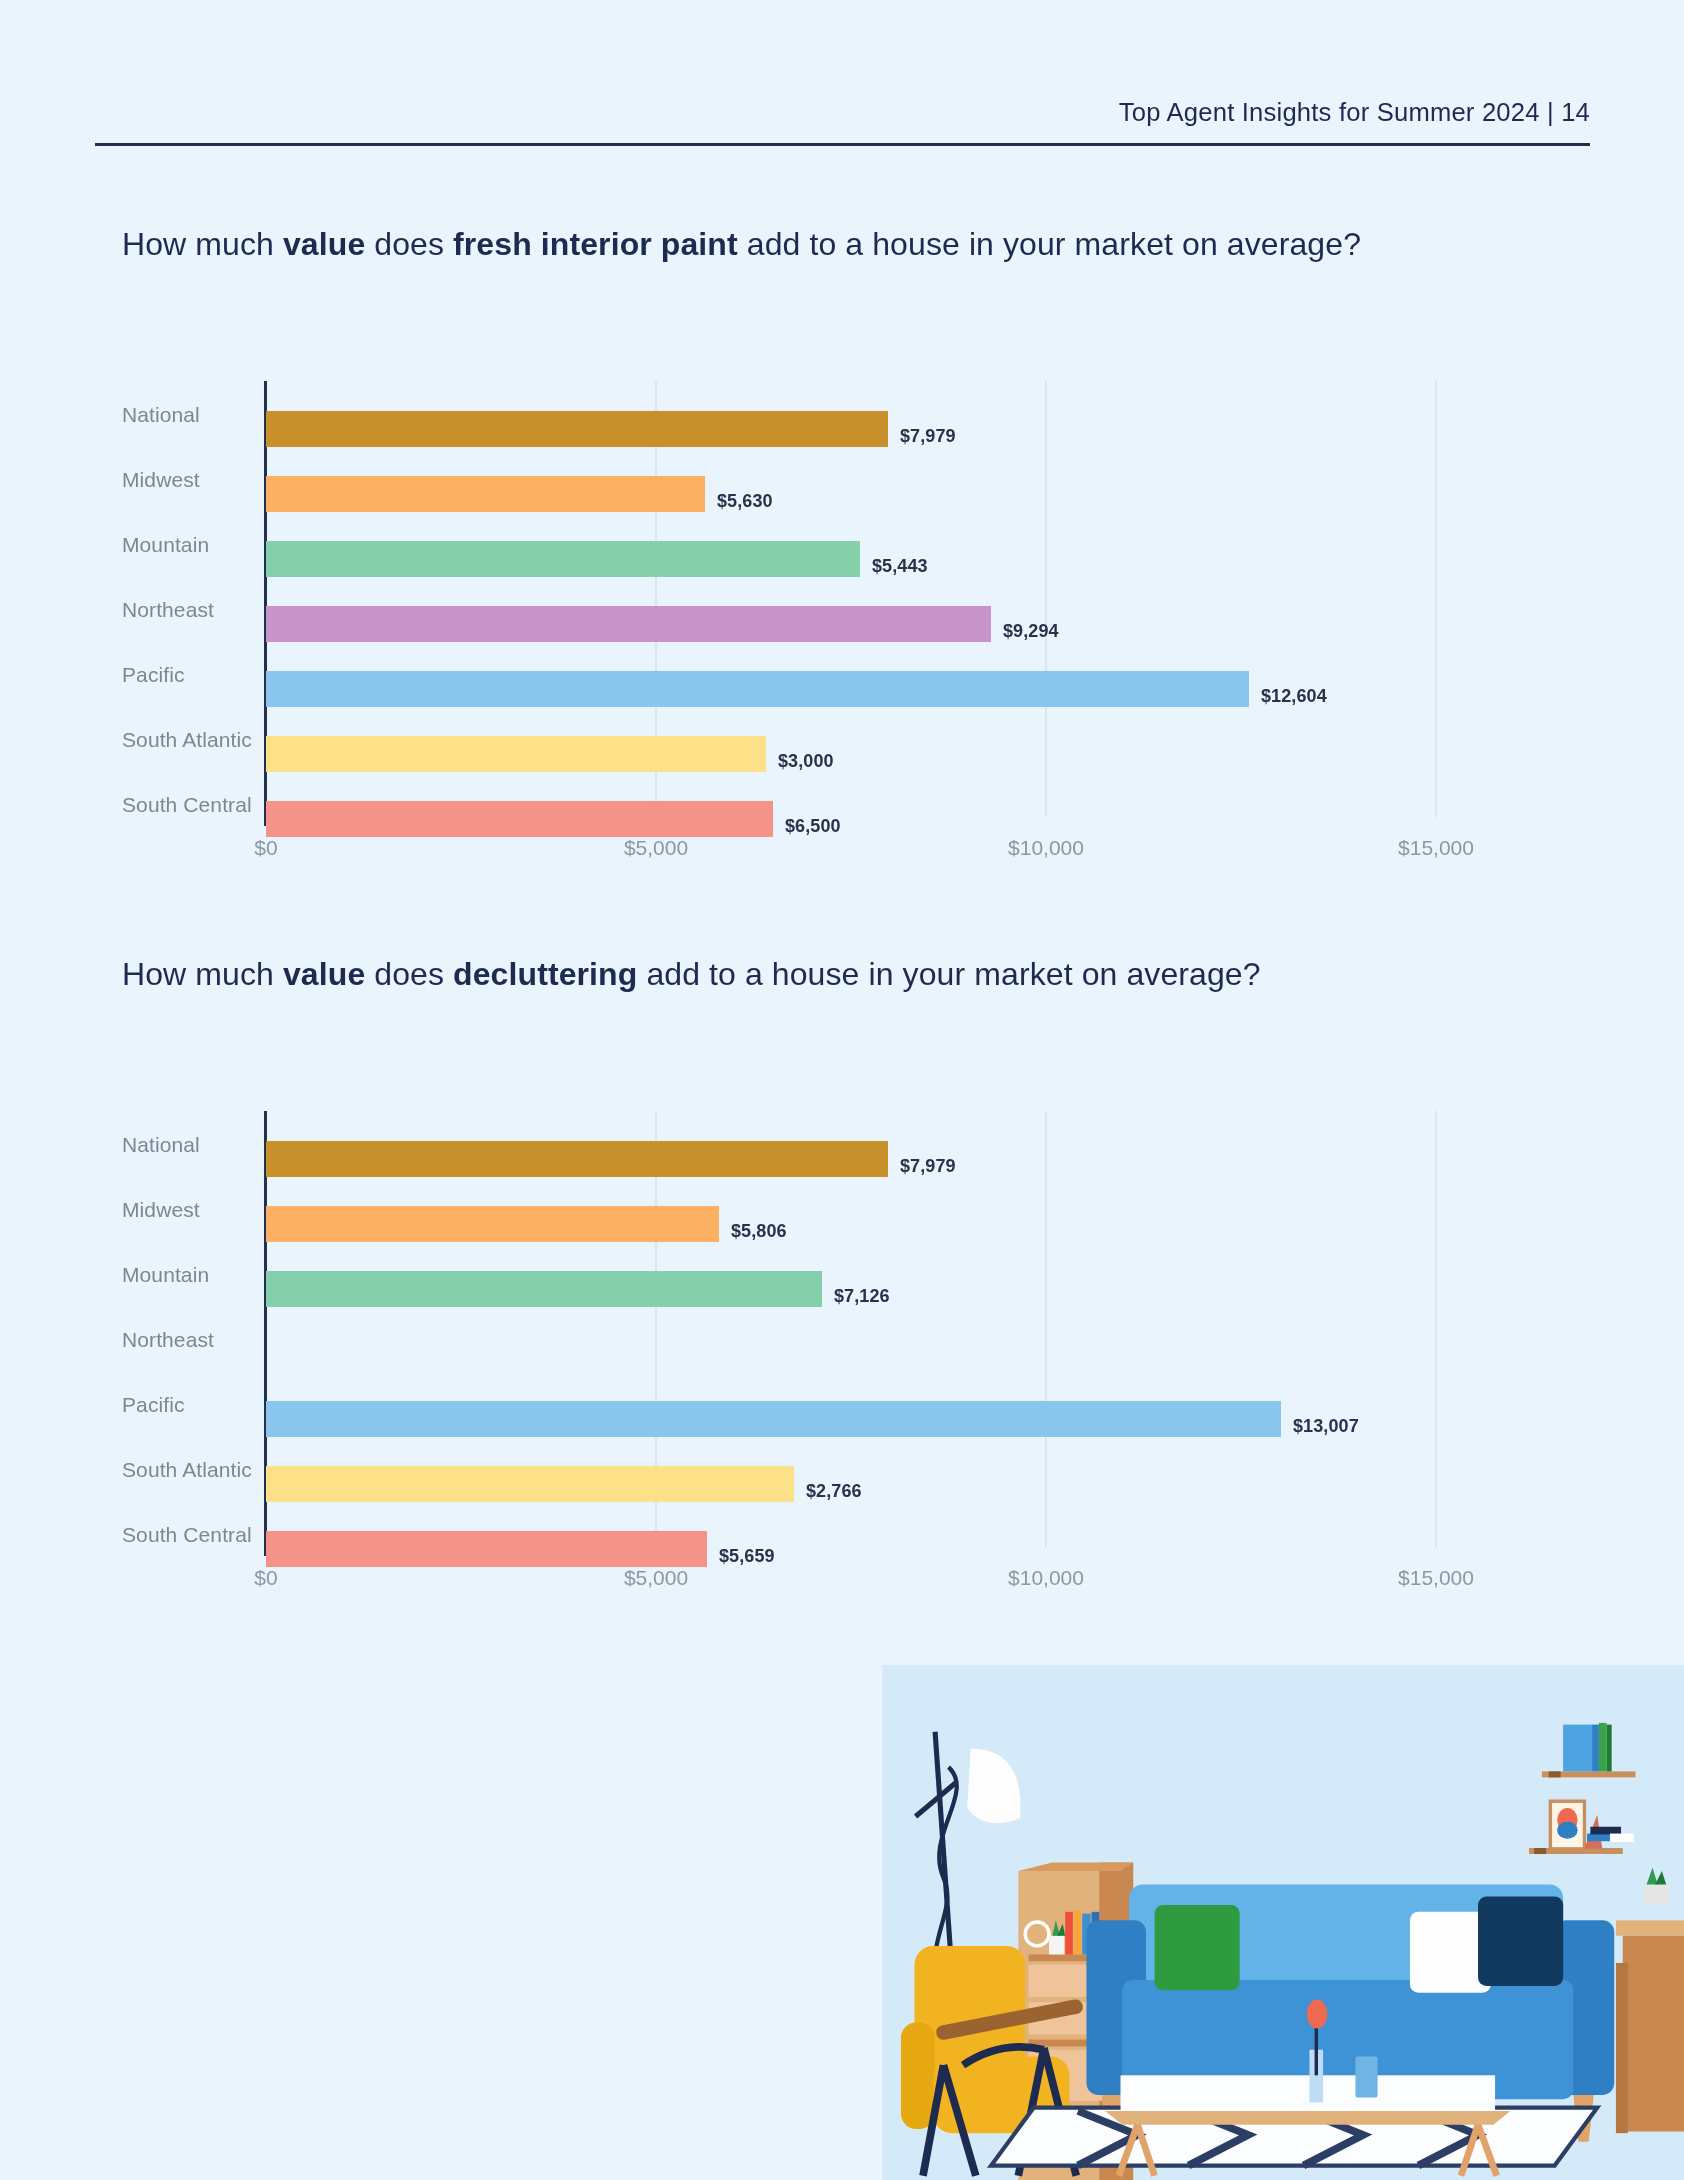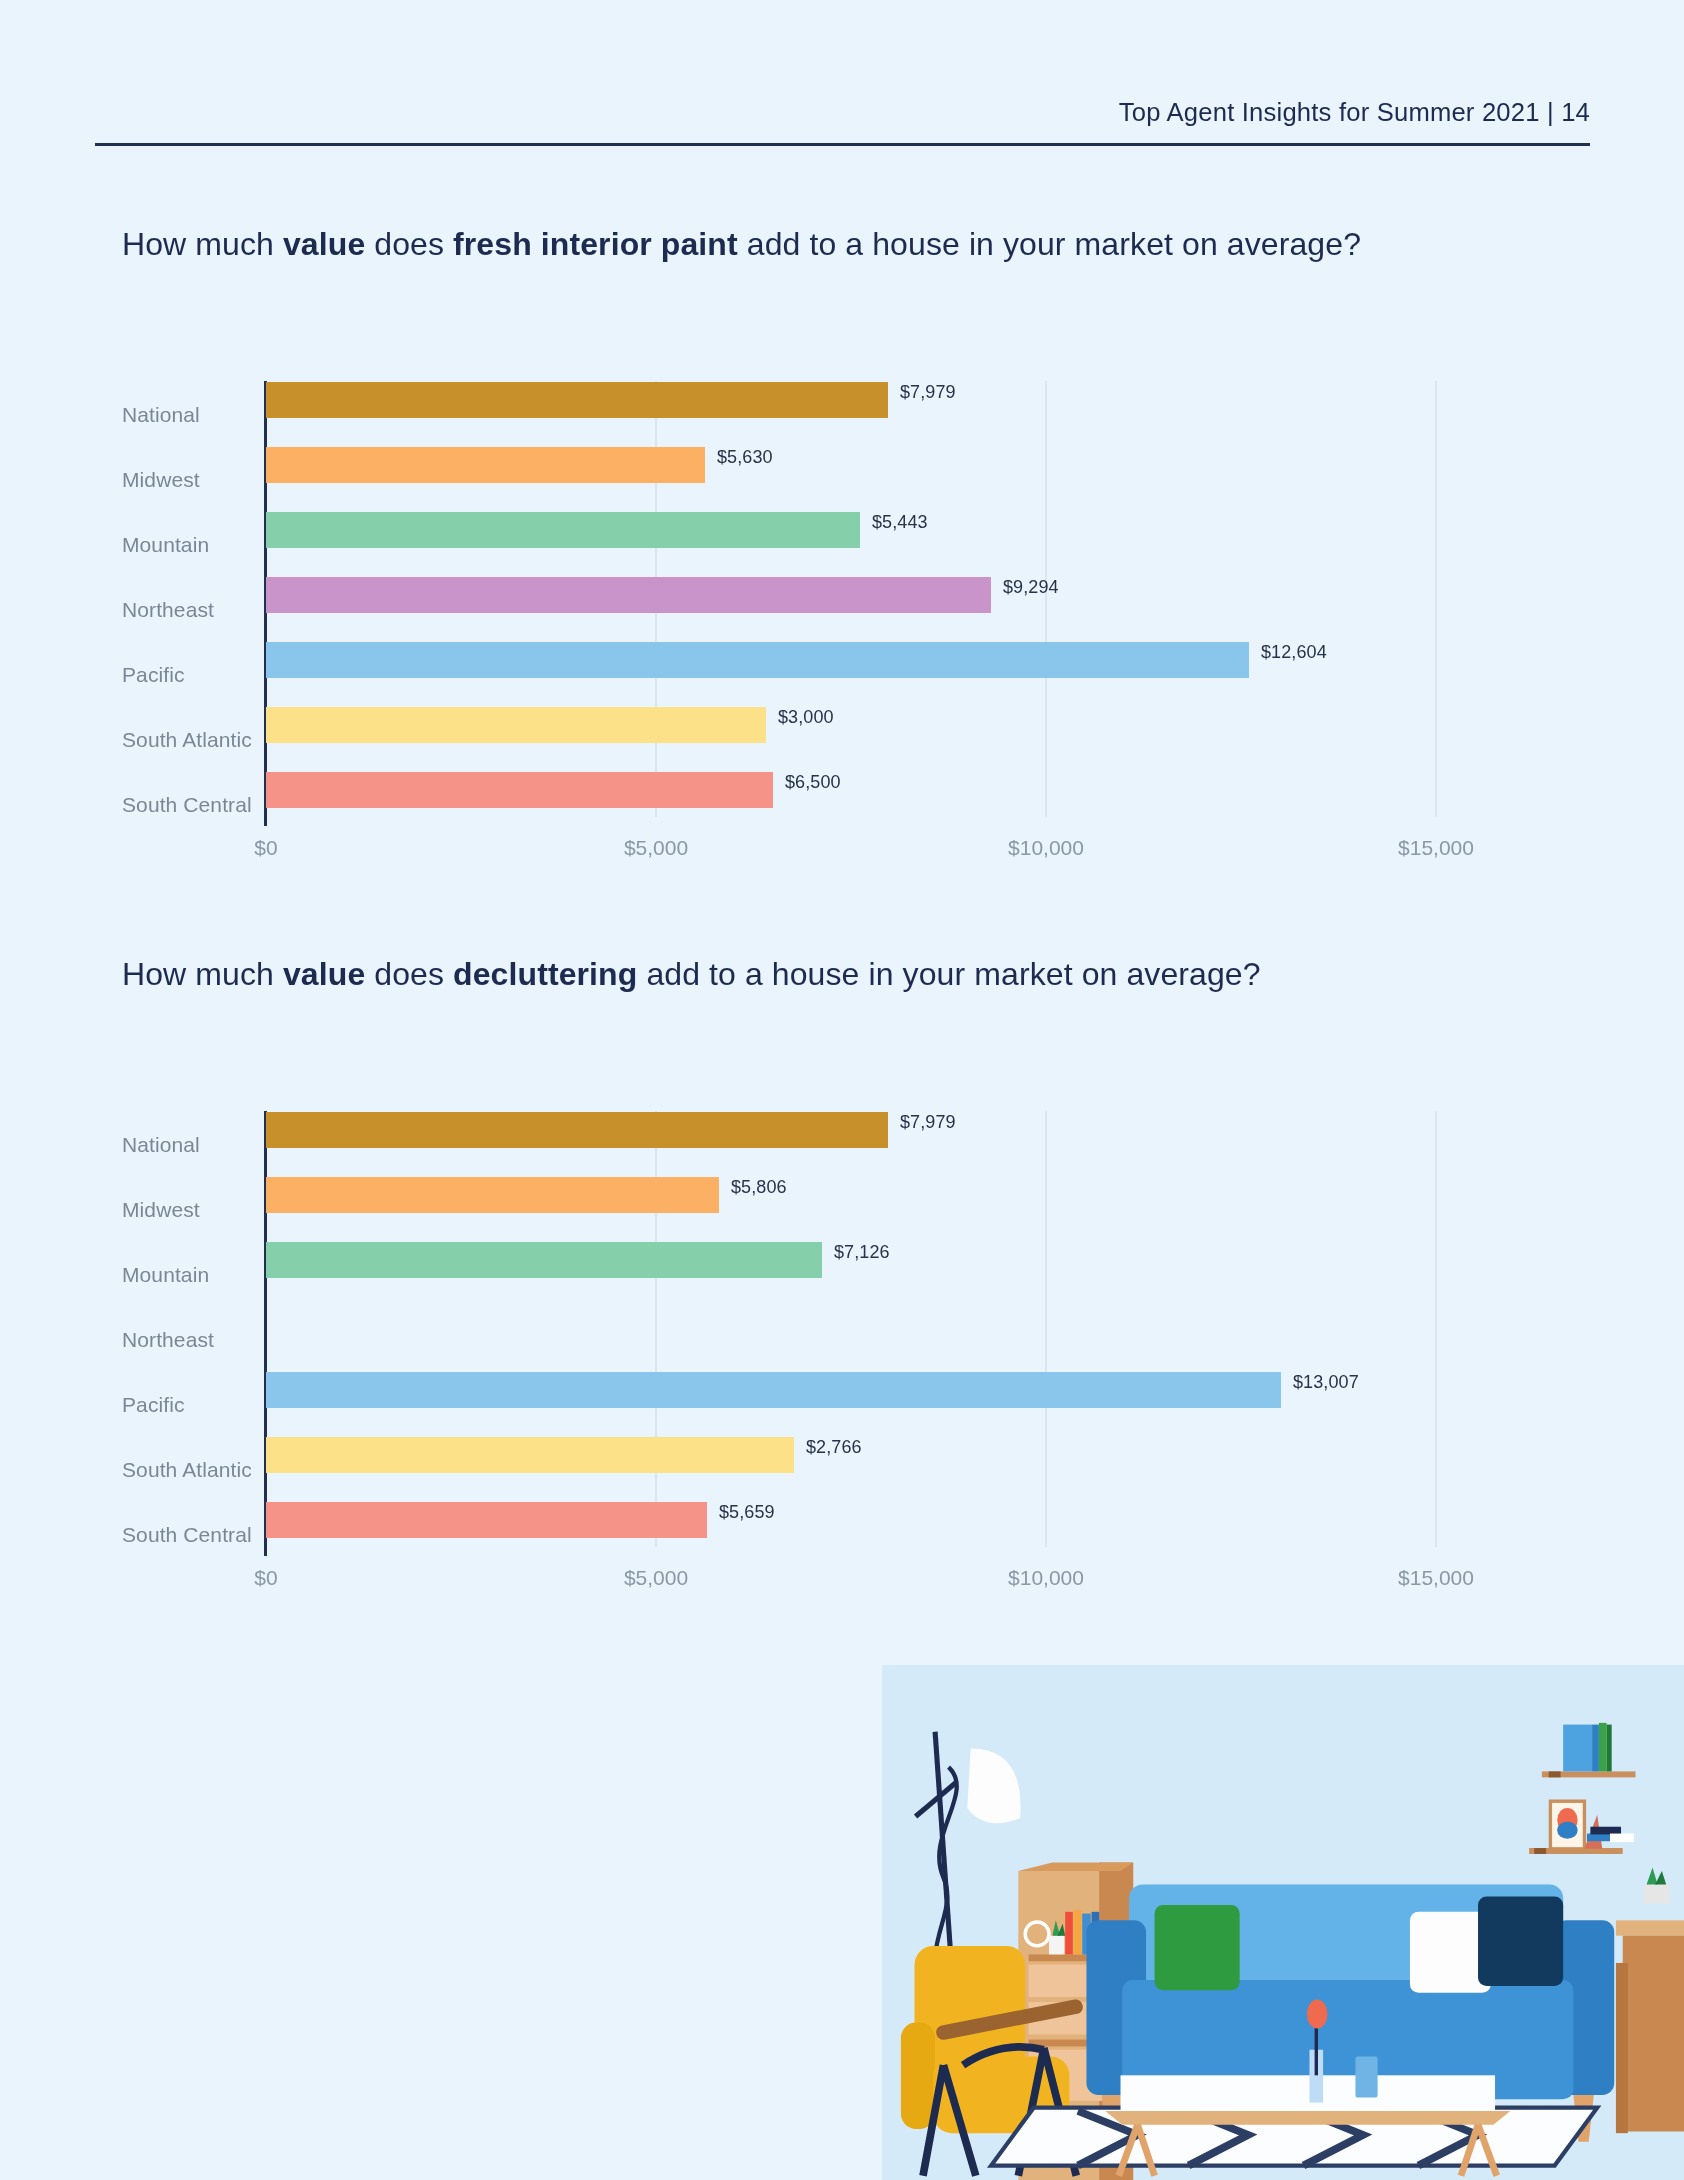--- a/index.html
+++ b/index.html
@@ -101,21 +101,22 @@
     color: #7b8794;
     letter-spacing: 0.1px;
     white-space: nowrap;
   }
   .bar-wrap {
     position: absolute;
     left: 144px;
     right: 0;
     height: 65px;
     display: flex;
-    align-items: flex-start;
+    align-items: flex-end;
+    font-weight: bold;
   }
   .bar {
     height: 36px;
     border-radius: 0;
   }
   .bar-value {
     font-size: 18px;
     color: #28324a;
     margin-left: 12px;
     white-space: nowrap;
@@ -142,21 +143,21 @@
     overflow: hidden;
   }
 </style>
 </head>
 <body>
 
 <div class="page">
 
   <div class="header">
     <div class="header-text">
-      <span>Top Agent Insights for Summer 2021</span>
+      <span>Top Agent Insights for Summer 2024</span>
       <span>|</span>
       <span>14</span>
     </div>
     <div class="header-rule"></div>
   </div>
 
   <div class="chart-block" id="chart-1">
     <div class="chart-title">
       <span>How much </span><b>value</b><span> does </span><b>fresh interior paint</b><span> add to a house in your market on average?</span>
     </div>

